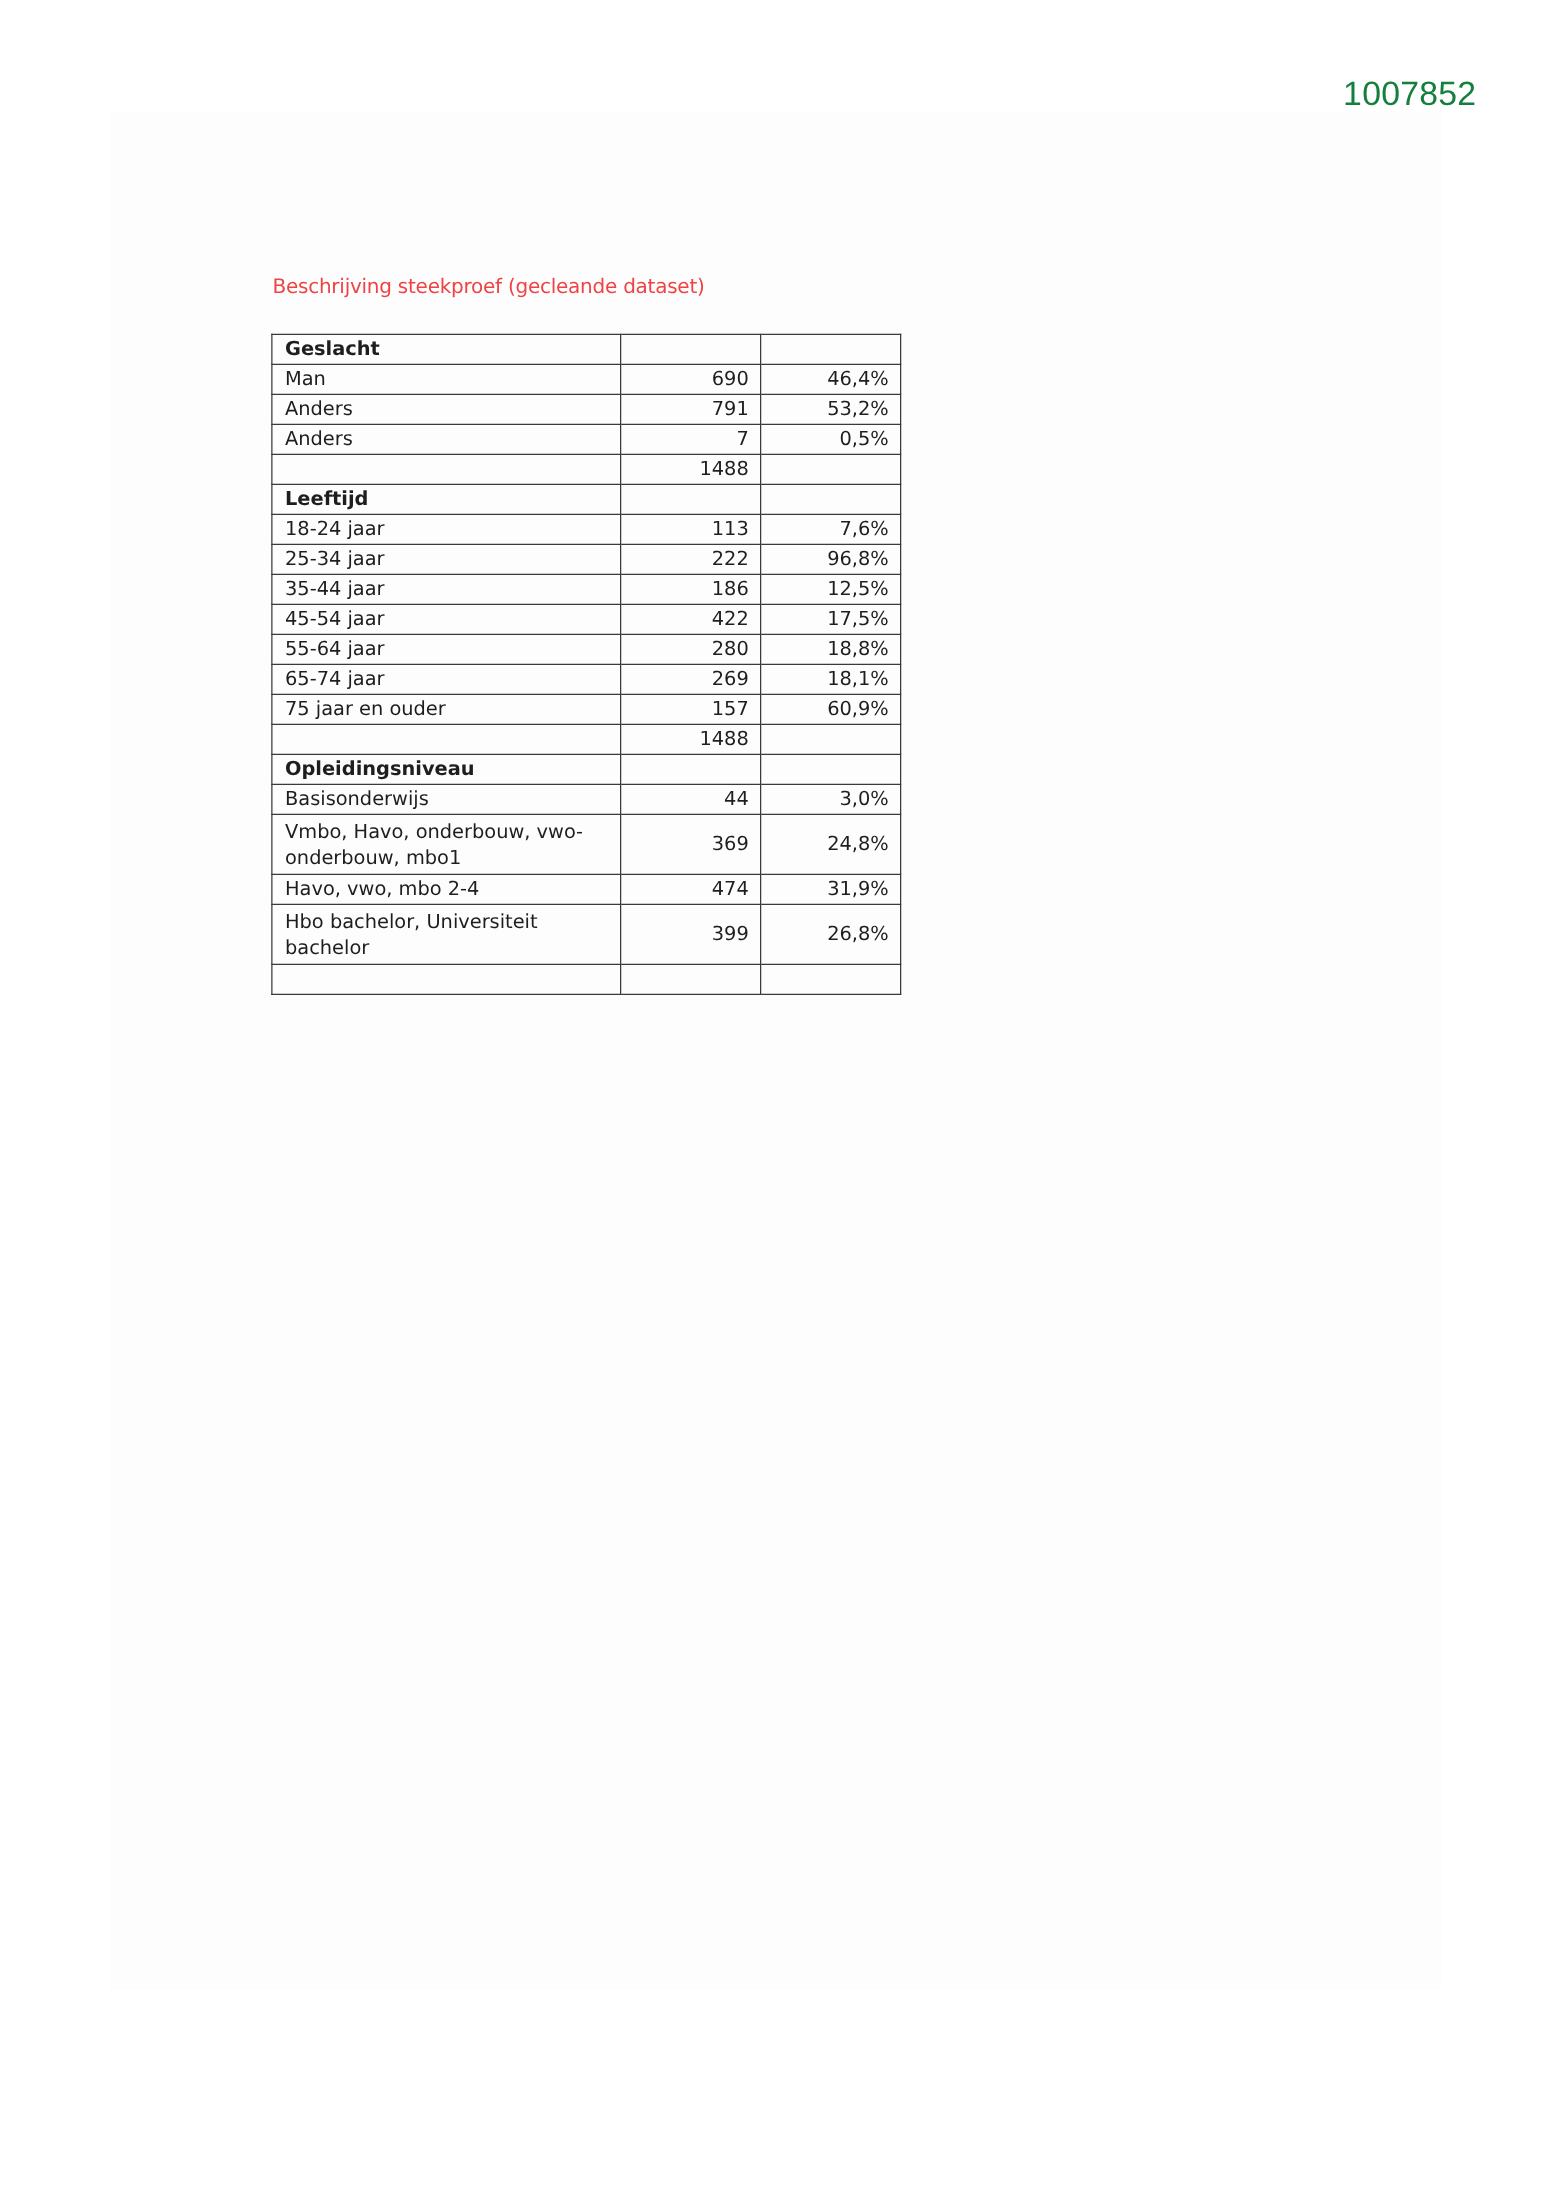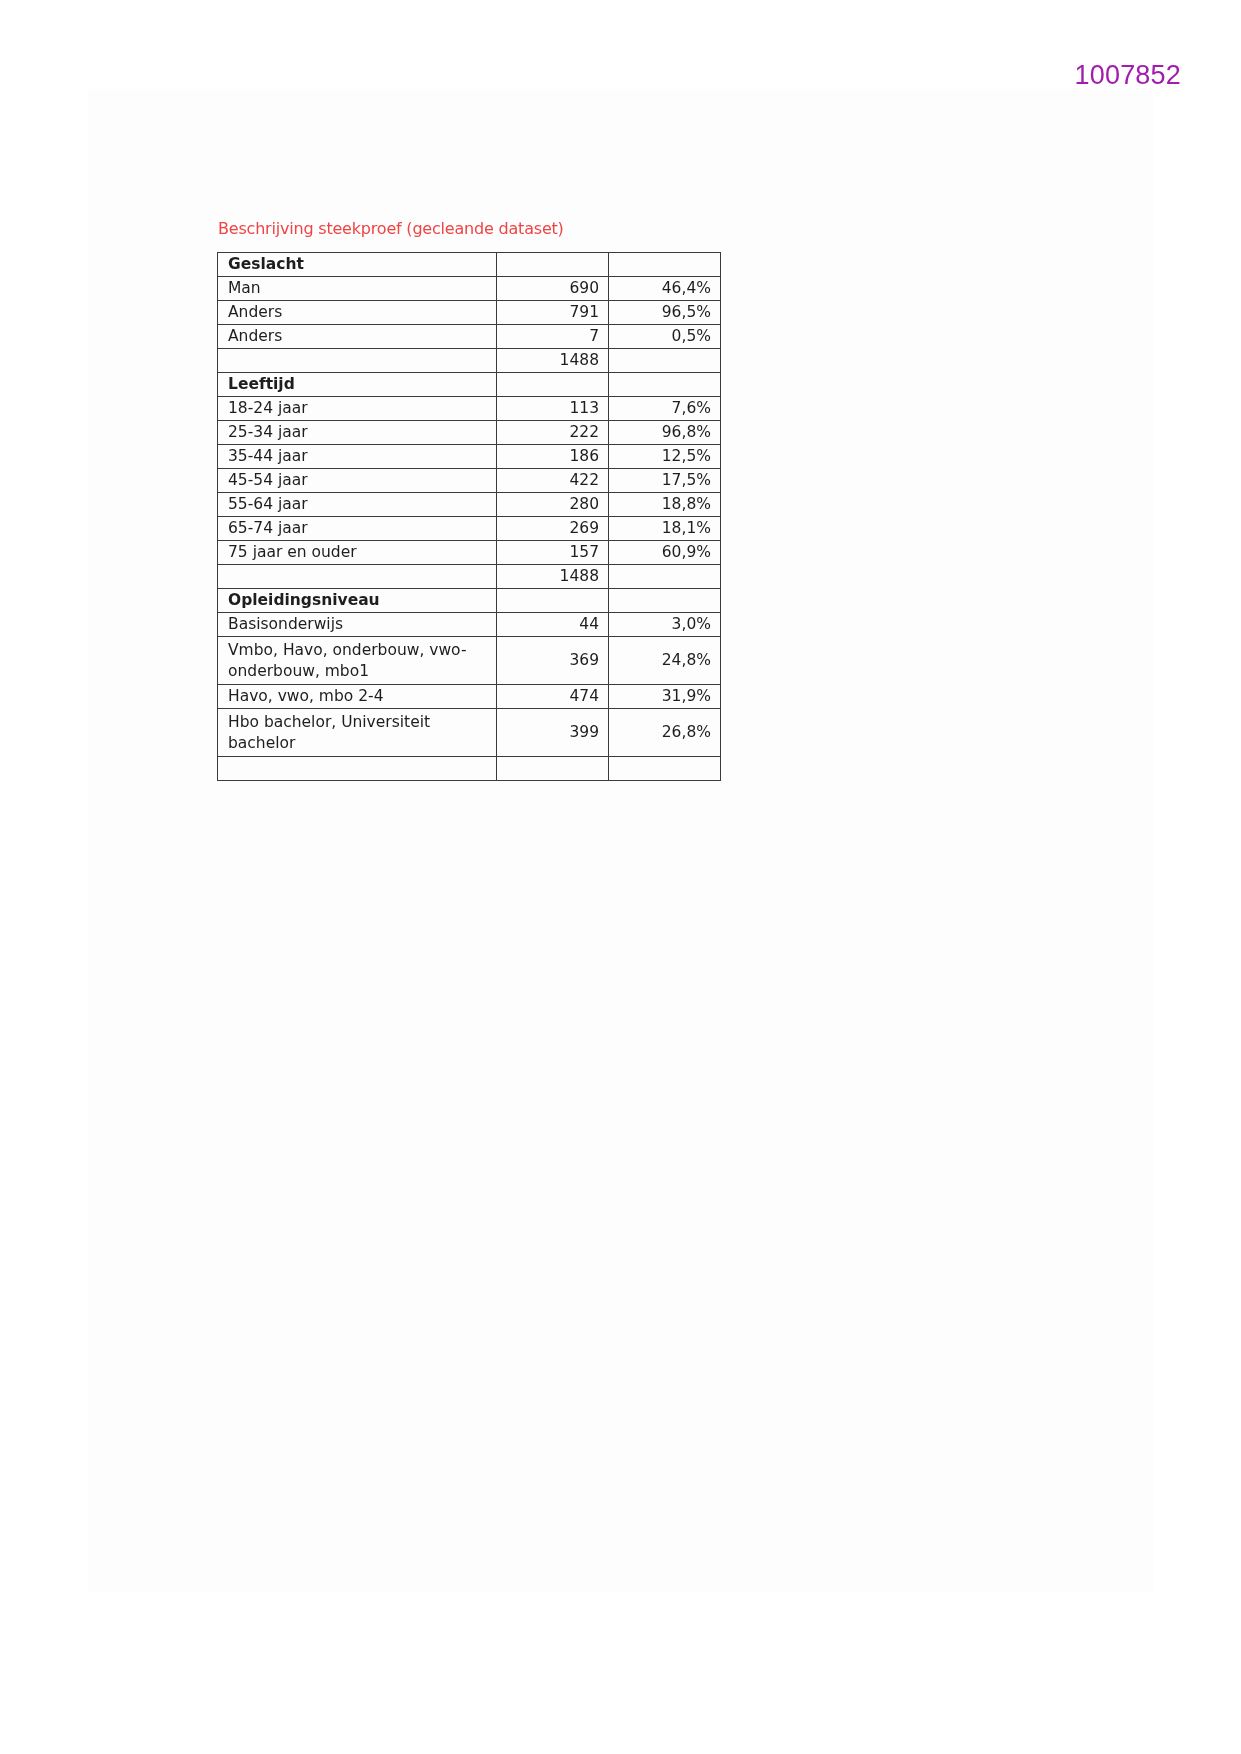--- a/index.html
+++ b/index.html
@@ -22,36 +22,36 @@
       width: 1065px;
       height: 1503px;
       background: #fdfdfd;
     }
     .doc-id {
       position: absolute;
       right: 60px;
       top: 60px;
       font-family: "Liberation Sans", sans-serif;
       font-size: 27px;
-      color: #a21caf;
+      color: #15803d;
       letter-spacing: 0.2px;
     }
     .caption {
       position: absolute;
       left: 218px;
       top: 219px;
       font-family: "DejaVu Sans", sans-serif;
       font-size: 16px;
       color: #ef4444;
       letter-spacing: -0.2px;
     }
     table.sample {
       position: absolute;
       left: 217px;
-      top: 252px;
+      top: 267px;
       border-collapse: collapse;
       font-family: "DejaVu Sans", sans-serif;
       font-size: 15.5px;
       color: #1e1e1e;
     }
     table.sample td {
       border: 1.3px solid #3a3a3a;
       padding: 0 9px 0 10px;
       height: 23px;
       line-height: 23px;
@@ -86,21 +86,21 @@
       <td class="c3"></td>
     </tr>
     <tr>
       <td class="c1">Man</td>
       <td class="c2">690</td>
       <td class="c3">46,4%</td>
     </tr>
     <tr>
       <td class="c1">Anders</td>
       <td class="c2">791</td>
-      <td class="c3">96,5%</td>
+      <td class="c3">53,2%</td>
     </tr>
     <tr>
       <td class="c1">Anders</td>
       <td class="c2">7</td>
       <td class="c3">0,5%</td>
     </tr>
     <tr>
       <td class="c1"></td>
       <td class="c2">1488</td>
       <td class="c3"></td>

